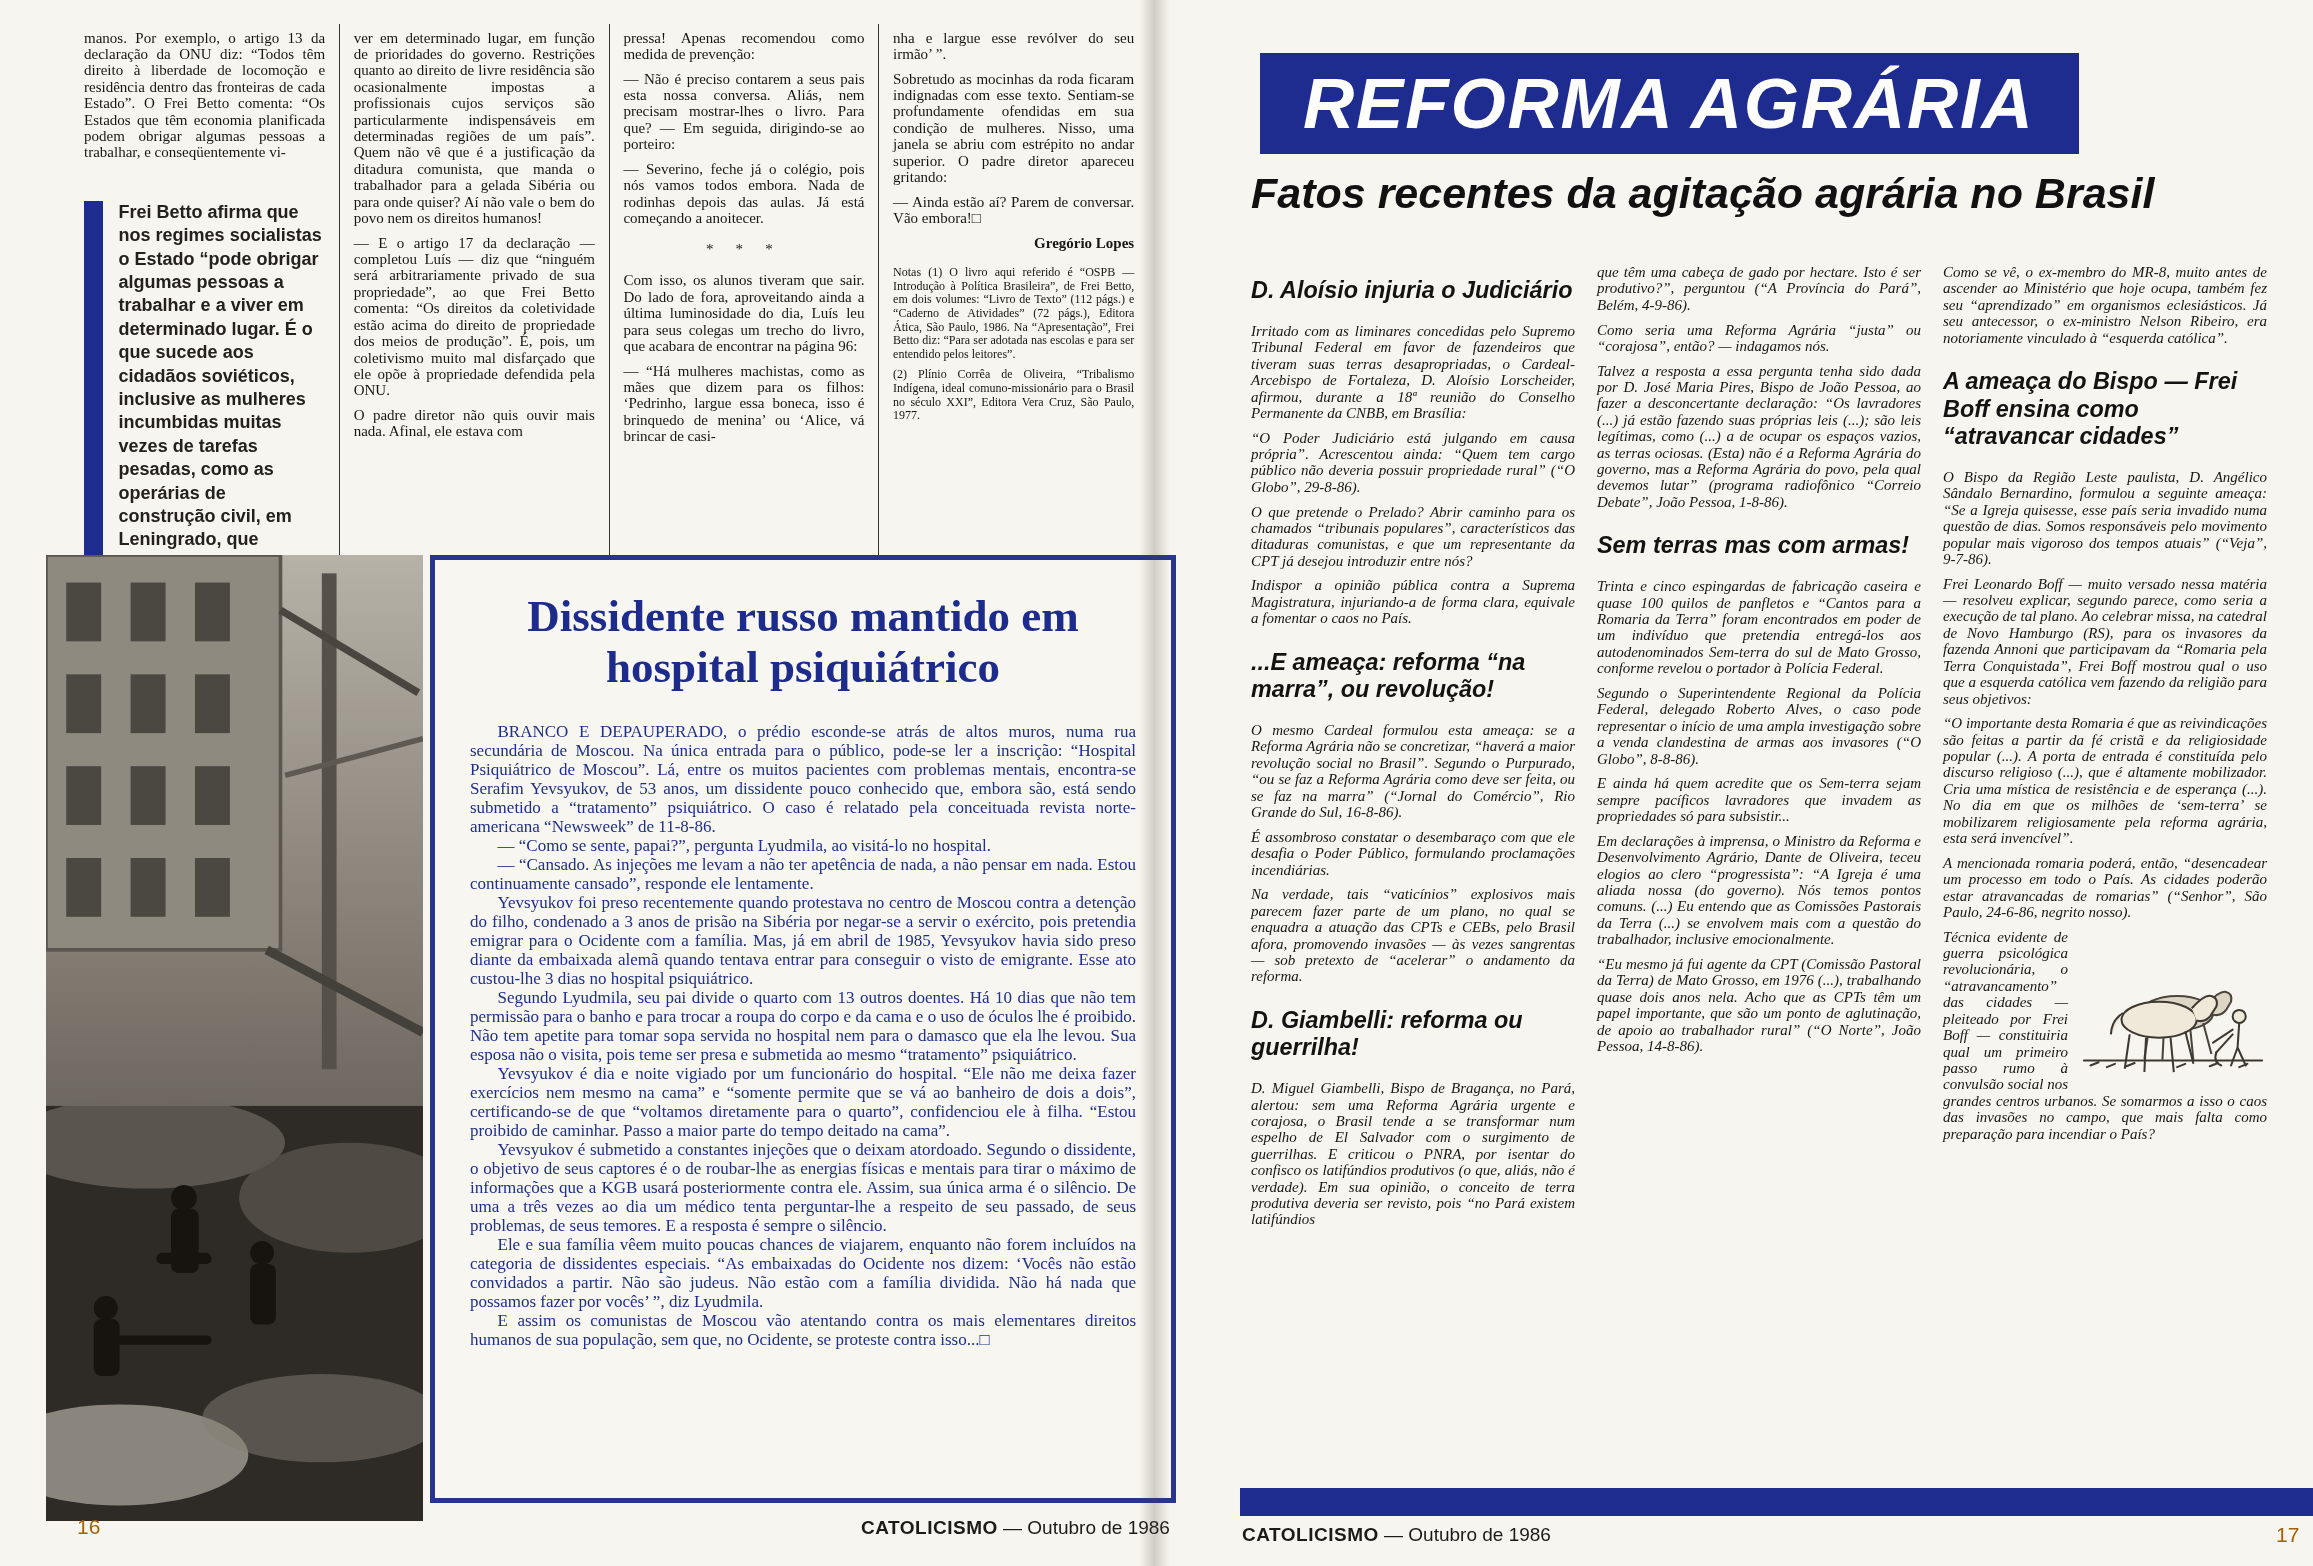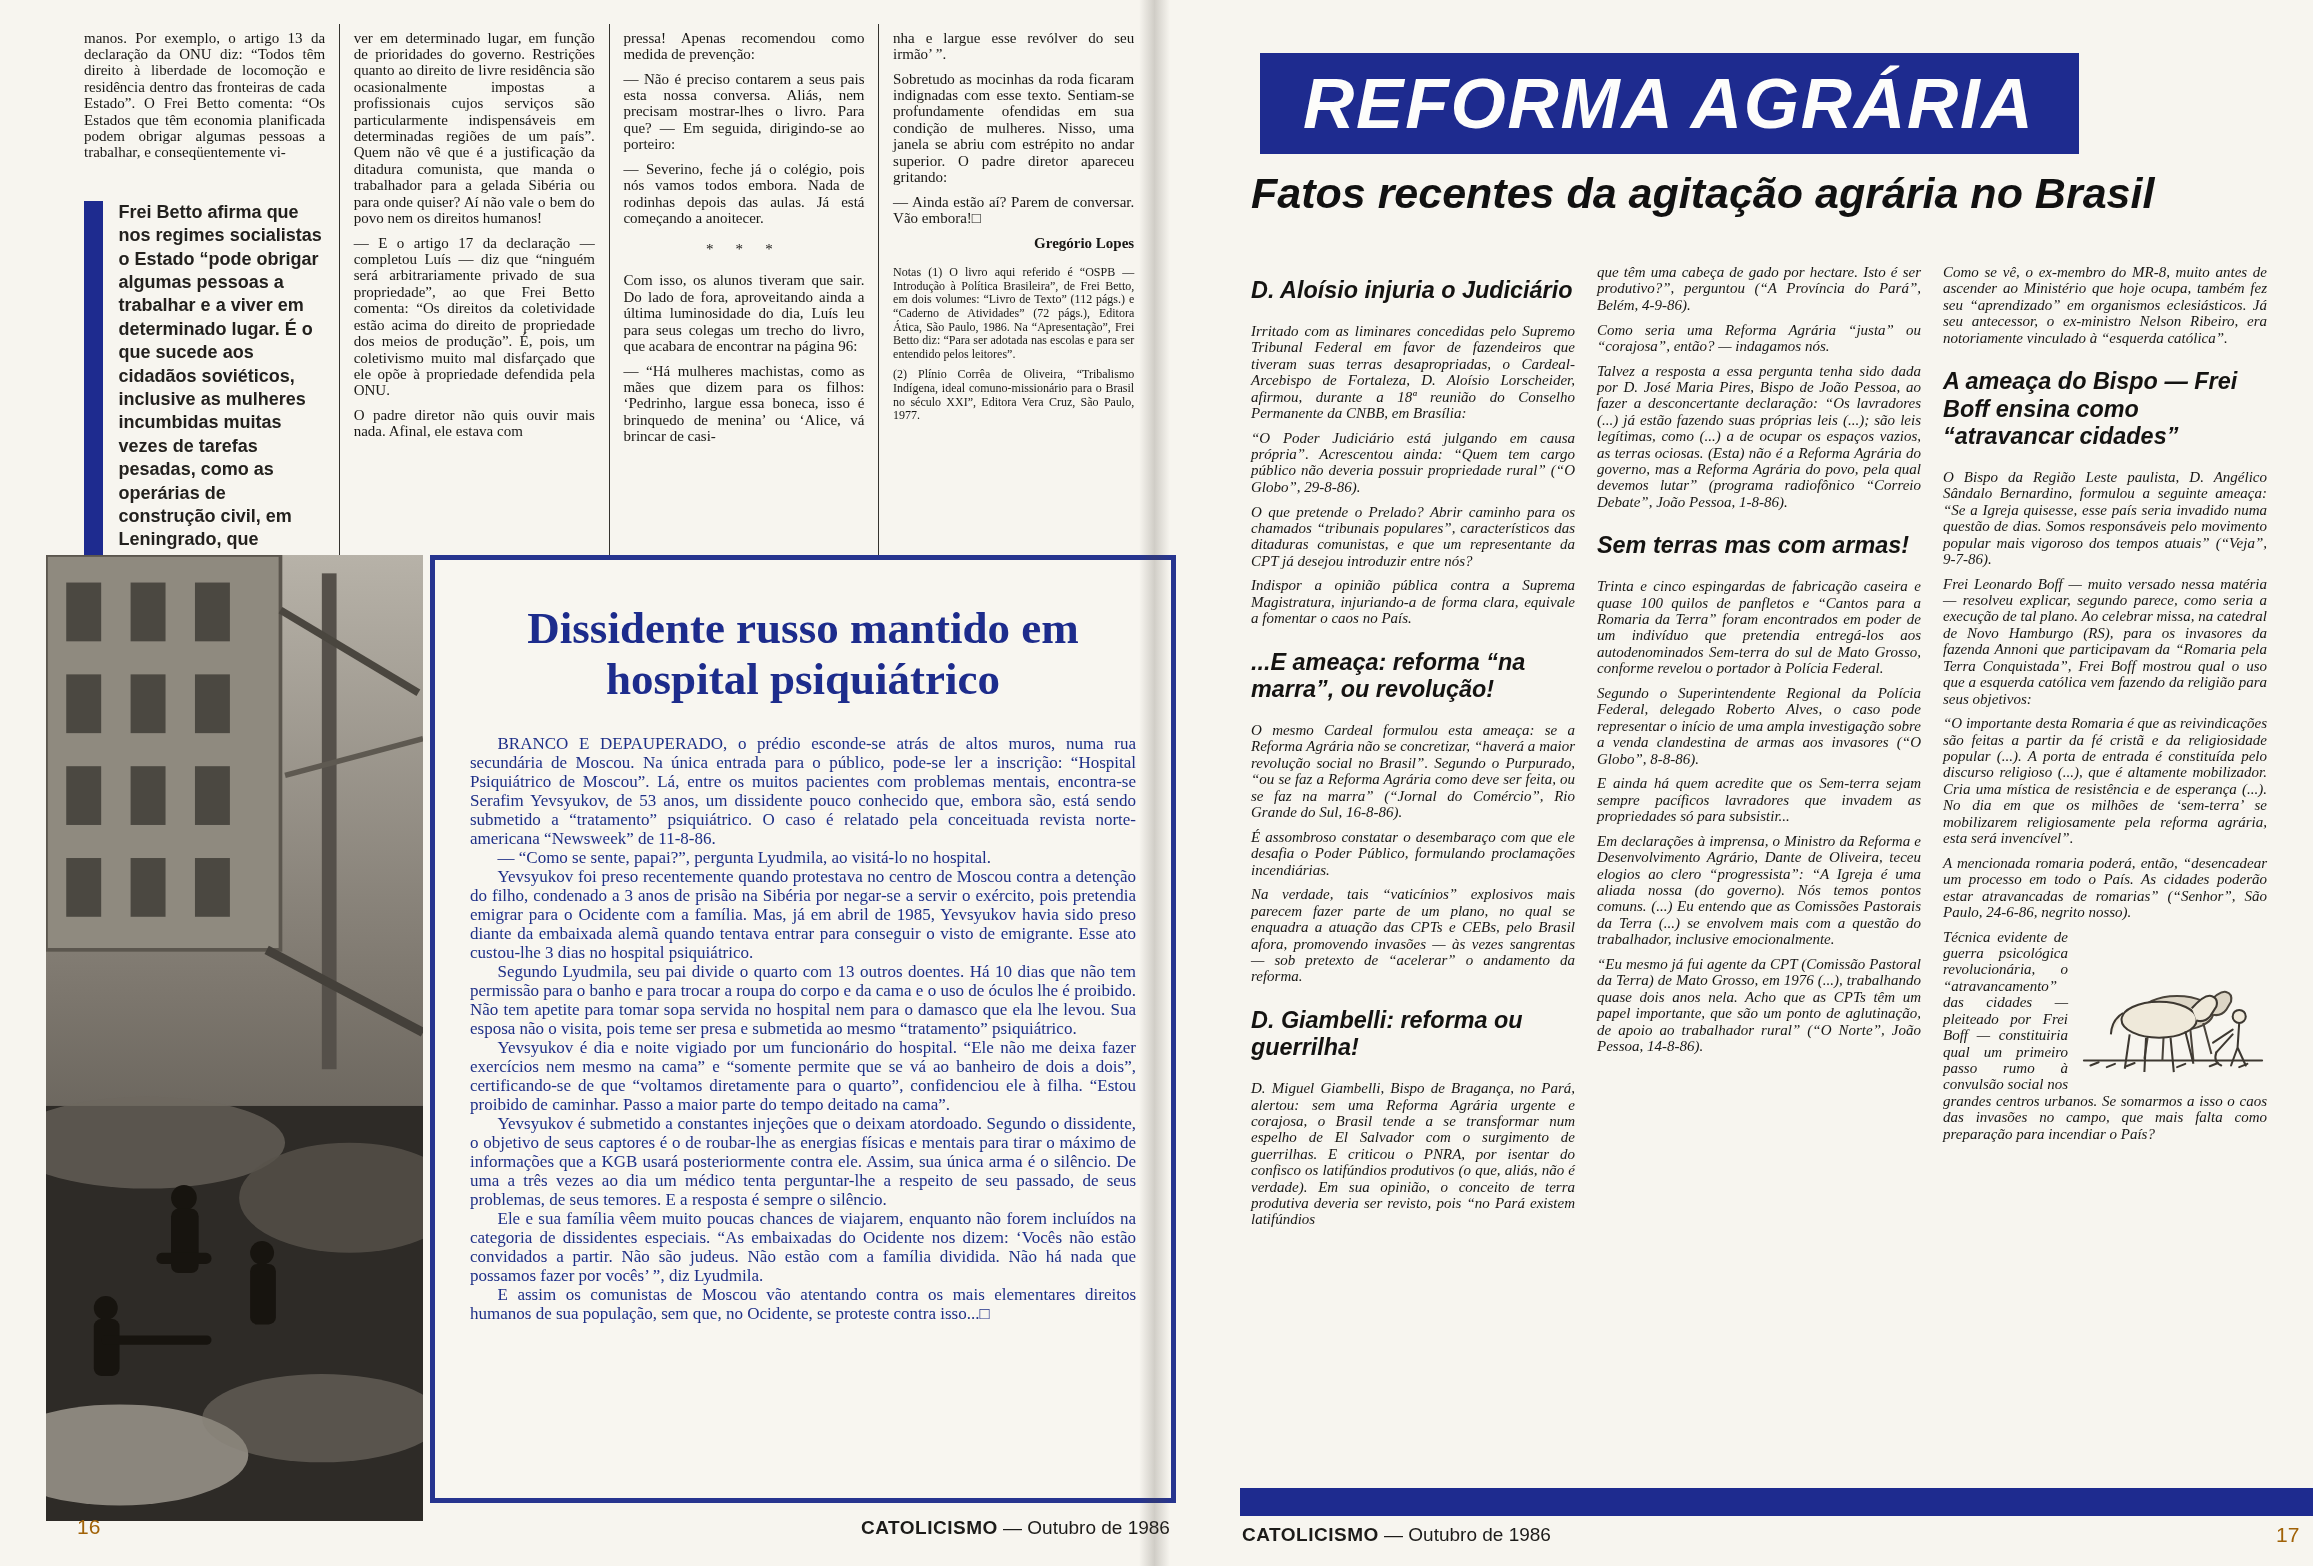--- a/index.html
+++ b/index.html
@@ -21,21 +21,21 @@
   .pq-bar{flex:0 0 19px;background:#1e2b8f;margin-right:15.6px;}
   .byline{text-align:right;font-weight:700;margin:3.7px 0 14.7px;}
   .notes p{font-size:12px;line-height:13.7px;margin:0 0 6.4px 0;text-align:justify;}
 
   
   .photo{position:absolute;left:46px;top:555px;width:377px;height:966px;}
   .photo svg{display:block;width:100%;height:100%;}
 
   
   .boxed{position:absolute;left:430px;top:555px;width:746px;height:948px;box-sizing:border-box;
-         border:5.5px solid #27358f;padding:36px 35px 0 35px;background:#f8f6f0;}
+         border:5.5px solid #27358f;padding:24px 35px 0 35px;background:#f8f6f0;}
   .boxed-title{font-family:"Liberation Serif",serif;font-weight:700;color:#1d2c8c;
                font-size:45px;line-height:51px;text-align:center;margin:7.3px 0 29px 0;}
   .boxed-body p{font-size:17px;line-height:19px;color:#1e2f87;text-align:justify;
                 text-indent:27.5px;margin:0;}
 
   
   .pagenum{position:absolute;top:1515px;font-family:"Liberation Sans",sans-serif;font-size:21px;color:#a16207;}
   .footer-line{position:absolute;top:1517px;font-family:"Liberation Sans",sans-serif;font-size:19px;color:#1c1b19;}
   .footer-line .brand{font-weight:700;letter-spacing:0.5px;}
 
@@ -154,20 +154,21 @@
         <rect x="60" y="850" width="120" height="10" rx="5"></rect>
       </g>
     </svg>
   </div>
 
   <div class="boxed" data-name="boxed-article">
     <div class="boxed-title" data-name="boxed-article-title">Dissidente russo mantido em hospital psiquiátrico</div>
     <div class="boxed-body" data-name="boxed-article-body">
         <p data-name="paragraph">BRANCO E DEPAUPERADO, o prédio esconde-se atrás de altos muros, numa rua secundária de Moscou. Na única entrada para o público, pode-se ler a inscrição: “Hospital Psiquiátrico de Moscou”. Lá, entre os muitos pacientes com problemas mentais, encontra-se Serafim Yevsyukov, de 53 anos, um dissidente pouco conhecido que, embora são, está sendo submetido a “tratamento” psiquiátrico. O caso é relatado pela conceituada revista norte-americana “Newsweek” de 11-8-86.</p>
         <p data-name="paragraph">— “Como se sente, papai?”, pergunta Lyudmila, ao visitá-lo no hospital.</p>
+        <p data-name="paragraph">— “Cansado. As injeções me levam a não ter apetência de nada, a não pensar em nada. Estou continuamente cansado”, responde ele lentamente.</p>
         <p data-name="paragraph">Yevsyukov foi preso recentemente quando protestava no centro de Moscou contra a detenção do filho, condenado a 3 anos de prisão na Sibéria por negar-se a servir o exército, pois pretendia emigrar para o Ocidente com a família. Mas, já em abril de 1985, Yevsyukov havia sido preso diante da embaixada alemã quando tentava entrar para conseguir o visto de emigrante. Esse ato custou-lhe 3 dias no hospital psiquiátrico.</p>
         <p data-name="paragraph">Segundo Lyudmila, seu pai divide o quarto com 13 outros doentes. Há 10 dias que não tem permissão para o banho e para trocar a roupa do corpo e da cama e o uso de óculos lhe é proibido. Não tem apetite para tomar sopa servida no hospital nem para o damasco que ela lhe levou. Sua esposa não o visita, pois teme ser presa e submetida ao mesmo “tratamento” psiquiátrico.</p>
         <p data-name="paragraph">Yevsyukov é dia e noite vigiado por um funcionário do hospital. “Ele não me deixa fazer exercícios nem mesmo na cama” e “somente permite que se vá ao banheiro de dois a dois”, certificando-se de que “voltamos diretamente para o quarto”, confidenciou ele à filha. “Estou proibido de caminhar. Passo a maior parte do tempo deitado na cama”.</p>
         <p data-name="paragraph">Yevsyukov é submetido a constantes injeções que o deixam atordoado. Segundo o dissidente, o objetivo de seus captores é o de roubar-lhe as energias físicas e mentais para tirar o máximo de informações que a KGB usará posteriormente contra ele. Assim, sua única arma é o silêncio. De uma a três vezes ao dia um médico tenta perguntar-lhe a respeito de seu passado, de seus problemas, de seus temores. E a resposta é sempre o silêncio.</p>
         <p data-name="paragraph">Ele e sua família vêem muito poucas chances de viajarem, enquanto não forem incluídos na categoria de dissidentes especiais. “As embaixadas do Ocidente nos dizem: ‘Vocês não estão convidados a partir. Não são judeus. Não estão com a família dividida. Não há nada que possamos fazer por vocês’ ”, diz Lyudmila.</p>
         <p data-name="paragraph">E assim os comunistas de Moscou vão atentando contra os mais elementares direitos humanos de sua população, sem que, no Ocidente, se proteste contra isso...□</p>
       </div>
   </div>
 
   <div class="pagenum" style="left:77px;" data-name="page-number-16">16</div>

